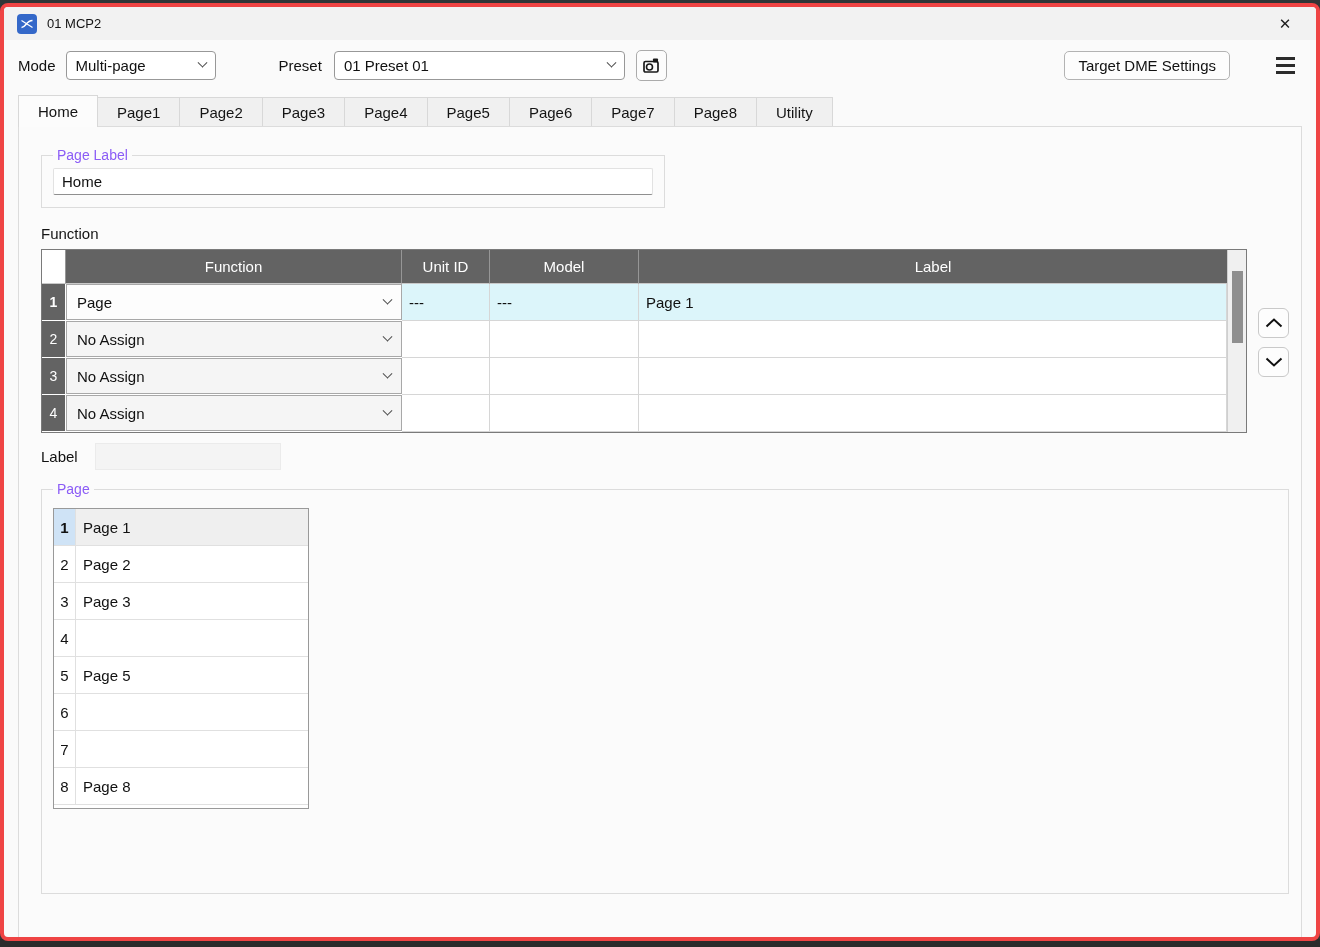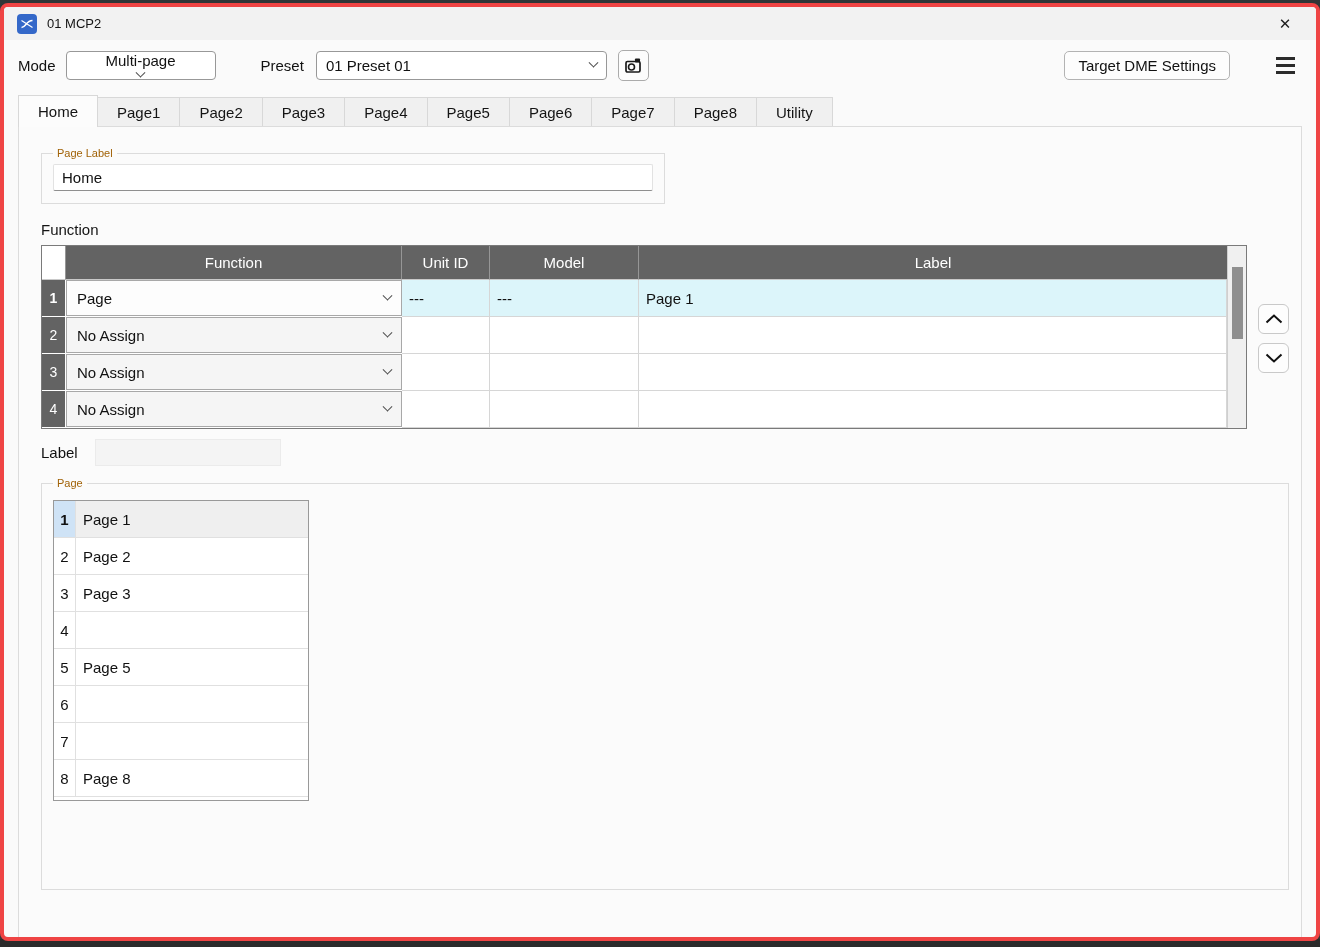--- a/index.html
+++ b/index.html
@@ -30,39 +30,39 @@
   
   .toolbar { display:flex; align-items:center; height:50px; padding:0 16px 0 14px; }
   .field-label { font-size:15px; color:#111;text-align:right; }
   .combo {
     height:29px; background:#fff; border:1px solid #989898; border-radius:4px;
     display:flex; align-items:center; justify-content:space-between;
     padding:0 9px 0 9px; font-size:15px; color:#111;
   }
   .chev { width:10px; height:10px; border-right:1.4px solid #4a4a4a; border-bottom:1.4px solid #4a4a4a; transform:rotate(45deg) translate(-2px,-2px); flex:0 0 auto; }
   .chev.small { width:7px; height:7px; }
-  .mode-combo { width:150px; margin-left:10px;flex-direction:column; }
-  .preset-label { margin-left:45px; }
+  .mode-combo { width:150px; margin-left:10px; }
+  .preset-label { margin-left:63px; }
   .preset-combo { width:291px; margin-left:12px; }
   .snapshot-btn { width:31px; height:31px; margin-left:11px; border:1px solid #ababab; border-radius:5px; background:#fcfcfc; display:flex; align-items:center; justify-content:center; }
   .target-btn { margin-left:auto; height:29px; padding:0 13px; border:1px solid #b3b3b3; border-radius:5px; background:#fdfdfd; font-size:15px; color:#111; font-family:inherit; }
   .menu-btn { margin-left:44px; margin-right:3px; display:flex; flex-direction:column; gap:4px; padding:4px 2px; }
   .menu-btn i { display:block; width:19px; height:3px; background:#2b2b2b; }
 
   
   .tabbar { display:flex; align-items:flex-end; padding:0 14px; height:31px; margin-top:5px; position:relative; z-index:2; }
   .tab { height:29px; padding:0 19px; display:flex; align-items:center; background:#f0f0f0; border:1px solid #d8d8d8; border-left:none; border-bottom:none; font-size:15px; color:#141414; }
   .tab:first-child { border-left:1px solid #d8d8d8; }
   .tab.active { height:32px; background:#fcfcfc; margin-bottom:-1px; border-left:1px solid #d8d8d8; z-index:3; }
 
   .tab-panel { margin:0 14px; border:1px solid #dcdcdc; background:#fbfbfb; height:816px; position:relative; z-index:1; }
 
   
   fieldset { border:1px solid #dcdcdc; }
-  legend { font-size:11px; color:#a16207; padding:0 4px; margin-left:0; }
+  legend { font-size:14px; color:#8b5cf6; padding:0 4px; margin-left:0; }
   .pl-fieldset { margin:20px 0 0 22px; width:624px; padding:5px 11px 12px; }
   .pl-input { width:100%; height:27px; border:1px solid #e2e2e2; border-bottom:1px solid #8f8f8f; border-radius:2px; background:#fff; font-family:inherit; font-size:15px; padding:0 8px; color:#111; }
 
   .func-heading { margin:17px 0 7px 22px; font-size:15px; color:#141414; }
 
   
   .func-wrap { margin-left:22px; display:flex; align-items:flex-start; }
   .func-table { width:1206px; border:1px solid #7a7a7a; display:flex; background:#fff; }
   .func-grid { flex:1; }
   .frow { display:grid; grid-template-columns:24px 336px 88px 149px 1fr; height:37px; }

